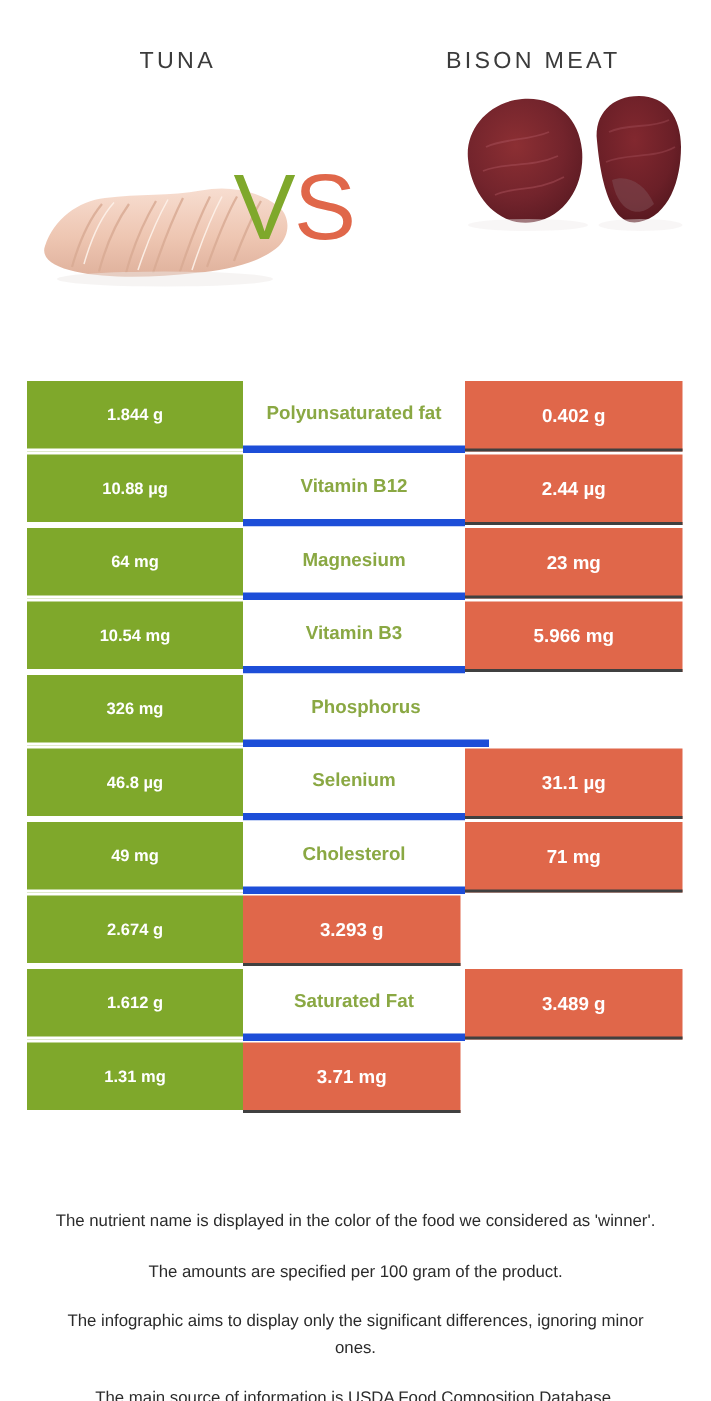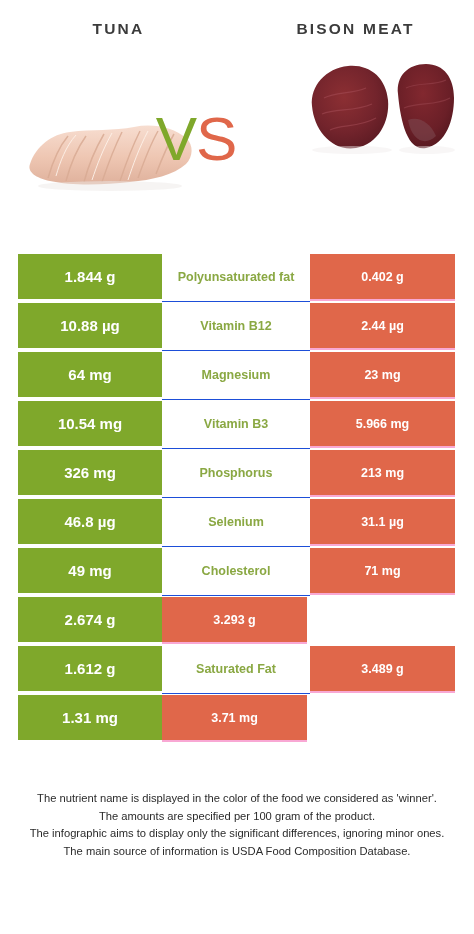--- a/index.html
+++ b/index.html
@@ -17,23 +17,23 @@
   }
 
   
   .header {
     position: relative;
     height: 245px;
     width: 474px;
   }
   .title {
     position: absolute;
-    top: 20px;
+    top: 32px;
     font-size: 15.5px;
-    font-weight: 700;
+    font-weight: 400;
     letter-spacing: 2.2px;
     color: #3b3b3b;
     text-align: center;
     white-space: nowrap;
   }
   .title-left  { left: 0;   width: 237px; }
   .title-right { left: 237px; width: 237px; }
 
   .vs-wrap {
     position: absolute;
@@ -79,72 +79,72 @@
   }
   .cell-left {
     width: 162px;
     padding-left: 18px;
   }
   .cell-left .bar {
     width: 144px;
     height: 47px;
     background: #7FA82B;
     color: #ffffff;
-    font-size: 15px;
+    font-size: 11px;
     font-weight: bold;
     display: flex;
     align-items: center;
     justify-content: center;
     border-bottom: 2px solid #ffffff;
     box-sizing: border-box;
   }
   .cell-mid {
     width: 164px;
     background: #ffffff;
     font-size: 12.5px;
     font-weight: bold;
     line-height: 15px;
-    border-bottom: 1px solid #1d4ed8;
+    border-bottom: 5px solid #1d4ed8;
     padding: 0 6px;
   }
   .cell-right {
     width: 164px;
     padding-right: 19px;
     justify-content: flex-start;
   }
   .cell-right .bar {
     width: 165px;
     height: 47px;
     background: #E0674A;
     color: #ffffff;
     font-size: 12.5px;
     font-weight: bold;
     display: flex;
     align-items: center;
     justify-content: center;
-    border-bottom: 2px solid #f9a8d4;
+    border-bottom: 2px solid #404040;
     box-sizing: border-box;
   }
   .label-green { color: #8AA843; }
   .label-red   { color: #D4705A; }
 
   
   .footer {
     position: absolute;
     top: 790px;
     left: 0;
     width: 474px;
     text-align: center;
     font-size: 11.2px;
     line-height: 17.5px;
     color: #2b2b2b;
     padding: 0 14px;
     box-sizing: border-box;
   }
-  .footer p { margin: 0; text-align: center; }
+  .footer p { margin: 16px; text-align: center; }
 </style>
 </head>
 <body>
 
 <div class="header">
 
   <div class="title title-left">TUNA</div>
   <div class="title title-right">BISON MEAT</div>
 
   <div class="food food-left">
@@ -250,23 +250,20 @@
       <div class="cell cell-mid label-green">Vitamin B3</div>
       <div class="cell cell-right">
         <div class="bar">5.966 mg</div>
       </div>
     </div>
     <div class="row">
       <div class="cell cell-left">
         <div class="bar">326 mg</div>
       </div>
       <div class="cell cell-mid label-green">Phosphorus</div>
-      <div class="cell cell-right">
-        <div class="bar">213 mg</div>
-      </div>
     </div>
     <div class="row">
       <div class="cell cell-left">
         <div class="bar">46.8 µg</div>
       </div>
       <div class="cell cell-mid label-green">Selenium</div>
       <div class="cell cell-right">
         <div class="bar">31.1 µg</div>
       </div>
     </div>

